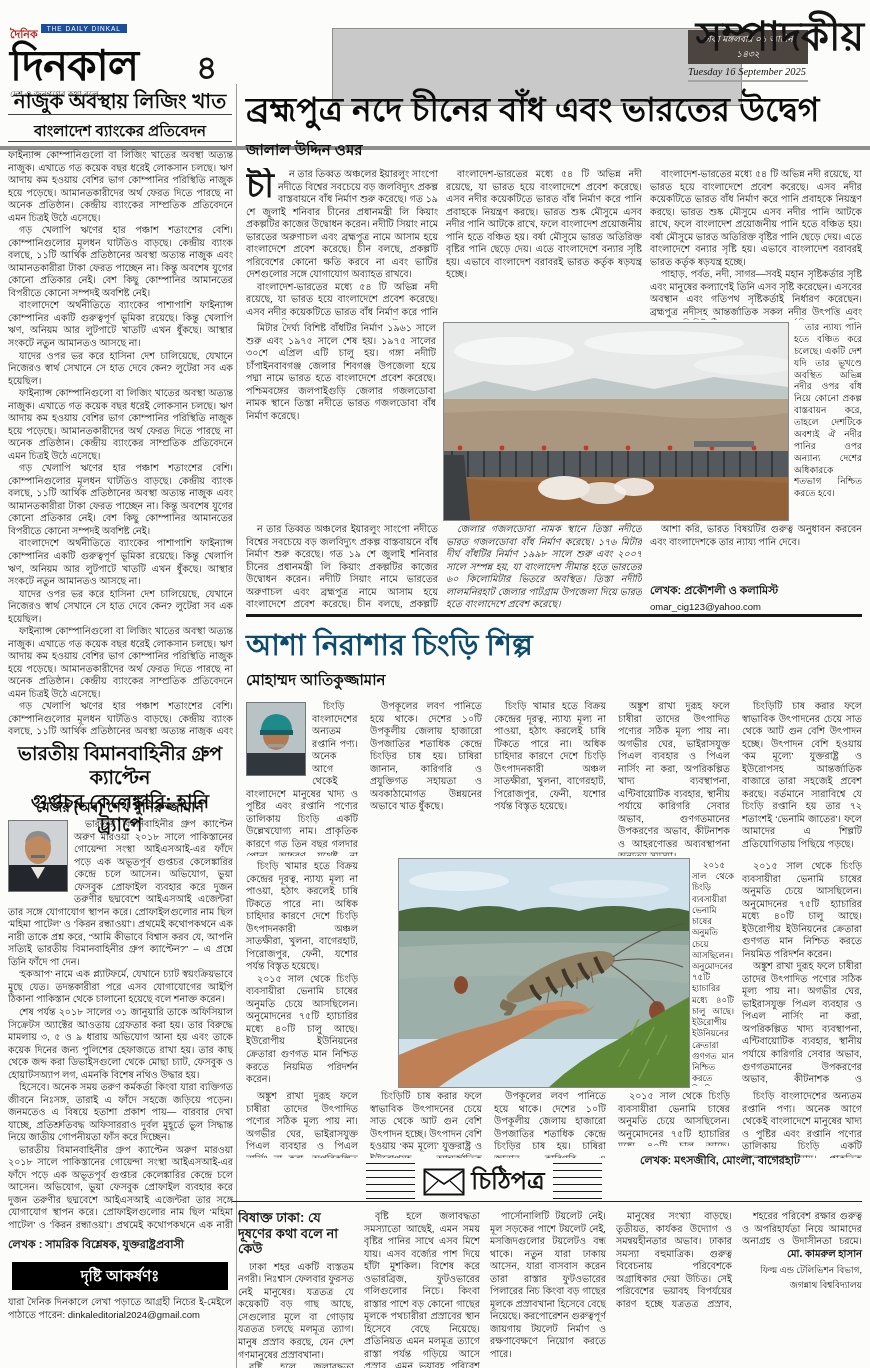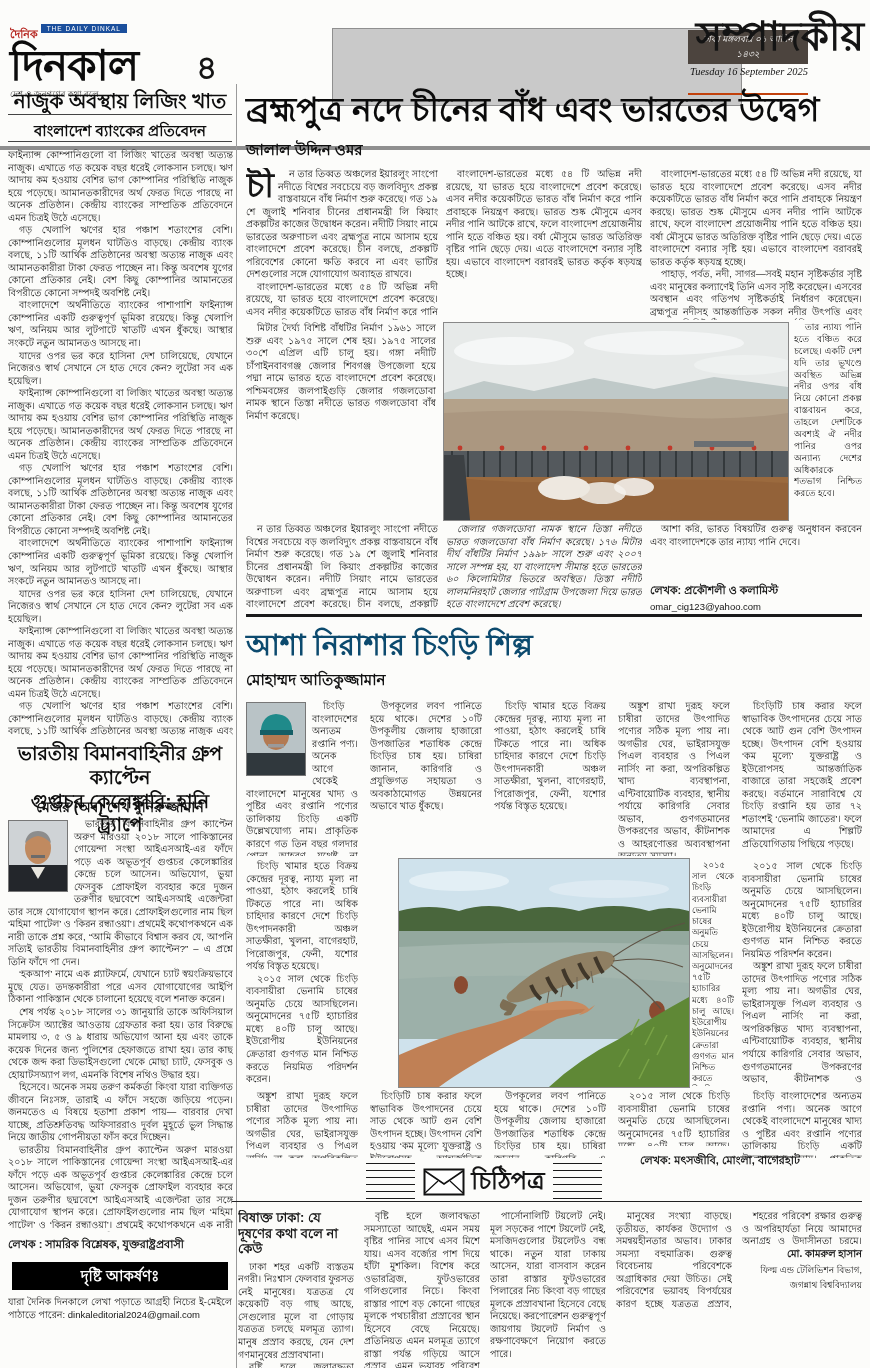--- a/index.html
+++ b/index.html
@@ -7,21 +7,21 @@
         font-family:"Liberation Sans","DejaVu Sans",sans-serif;color:#141414;overflow:hidden;}
   .abs{position:absolute;}
   
   #mast-strip{background:#1b4f9c;color:#fff;font-size:6.5px;padding:1px 6px;letter-spacing:1px;display:inline-block;vertical-align:top;}
   #daily-label{color:#b5231d;font-size:11px;font-weight:bold;display:inline-block;margin-right:3px;}
   #masthead-title{font-size:42px;font-weight:900;line-height:1.0;letter-spacing:-1px;color:#0b0b0b;}
   #masthead-tagline{font-size:8.5px;color:#333;margin-top:1px;}
   #page-number{font-size:33px;font-weight:bold;}
   #ad-box{background:#c9c9c9;border:1px solid #8f8f8f;}
   #date-bn{background:#4c443e;color:#fff;font-size:9px;text-align:center;padding:2px 3px;}
-  #date-en{font-family:"Liberation Serif","DejaVu Serif",serif;font-size:10.5px;text-align:right;padding:2px 0 16px;border-bottom:2px solid #c2410c;}
+  #date-en{font-family:"Liberation Serif","DejaVu Serif",serif;font-size:10.5px;text-align:left;padding:2px 0 3px;border-bottom:2px solid #a3a3a3;}
   #section-title{font-size:40px;font-weight:800;line-height:1;white-space:nowrap;}
   .hrule{background:#8f8f8f;}
   .thin{background:#444;height:1px;}
   .thick{background:#1a1a1a;height:3px;}
   .vrule{background:#9a9a9a;width:1px;}
   
   .col{position:absolute;overflow:hidden;text-align:justify;font-size:9.5px;line-height:1.32;color:#161616;}
   .col p{margin:0;text-indent:11px;}
   .col.first p:first-child{text-indent:0;}
   .hl-c{text-align:center;font-weight:bold;color:#0d0d0d;}

